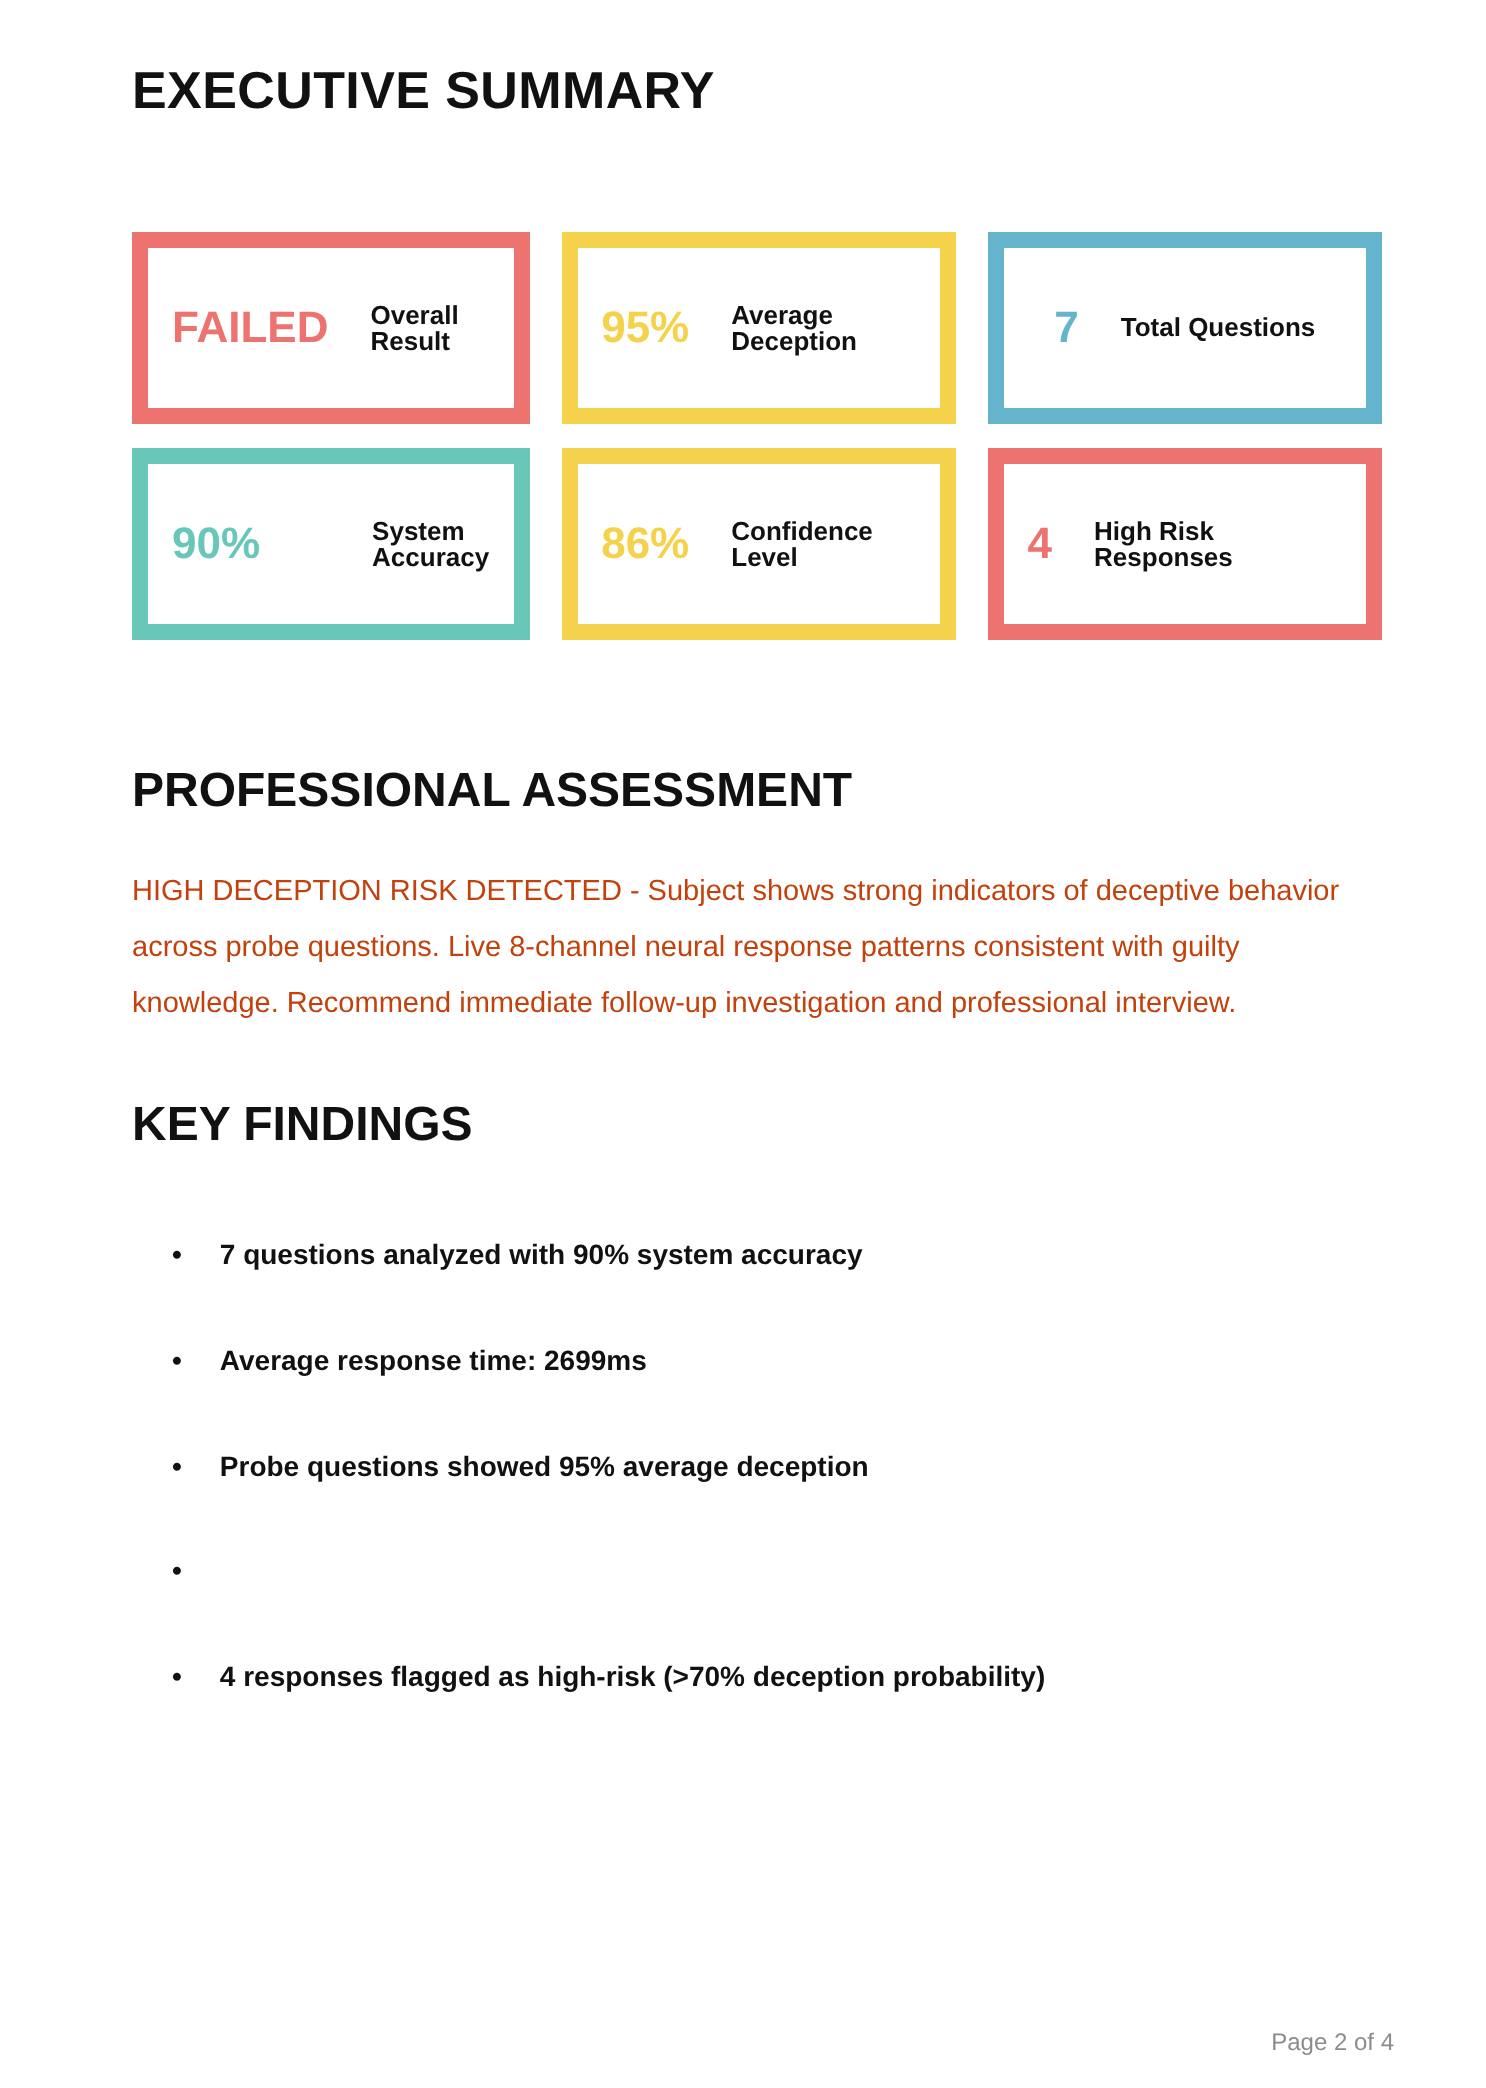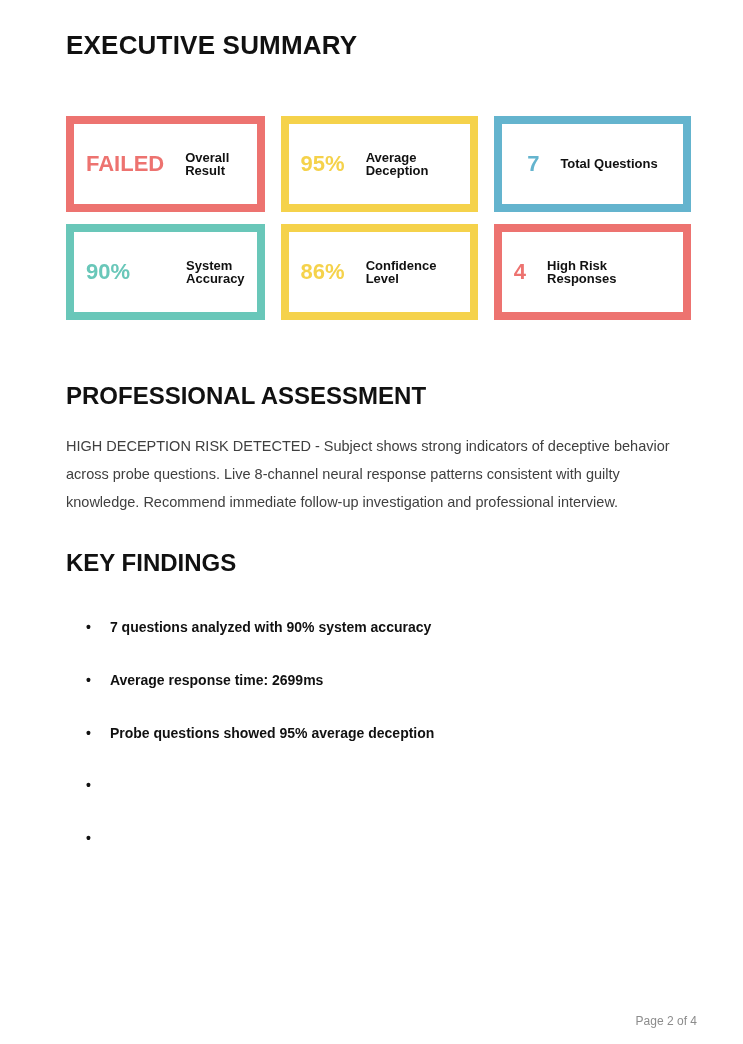--- a/index.html
+++ b/index.html
@@ -63,21 +63,21 @@
     font-size: 24px;
     font-weight: bold;
     color: #111111;
     line-height: 1.2;
   }
   .h2-assessment { margin-top: 50px; }
   .assessment-body {
     margin-top: 9px;
     font-size: 14.5px;
     line-height: 28px;
-    color: #404040;
+    color: #c2410c;
     max-width: 650px;
   }
   .h2-findings { margin-top: 21px; }
   .findings-list {
     margin-top: 12px;
     list-style: none;
   }
   .finding-item {
     font-size: 14px;
     font-weight: bold;
@@ -151,19 +151,20 @@
       </li>
       <li class="finding-item">
         <span class="bullet-dot">•</span>
         <span>Probe questions showed 95% average deception</span>
       </li>
       <li class="finding-item">
         <span class="bullet-dot">•</span>
       </li>
       <li class="finding-item">
         <span class="bullet-dot">•</span>
+        <span>4 responses flagged as high-risk (&gt;70% deception probability)</span>
       </li>
     </ul>
 
   </div>
 
   <div class="footer">Page 2 of 4</div>
 </div>
 
 </body></html>

